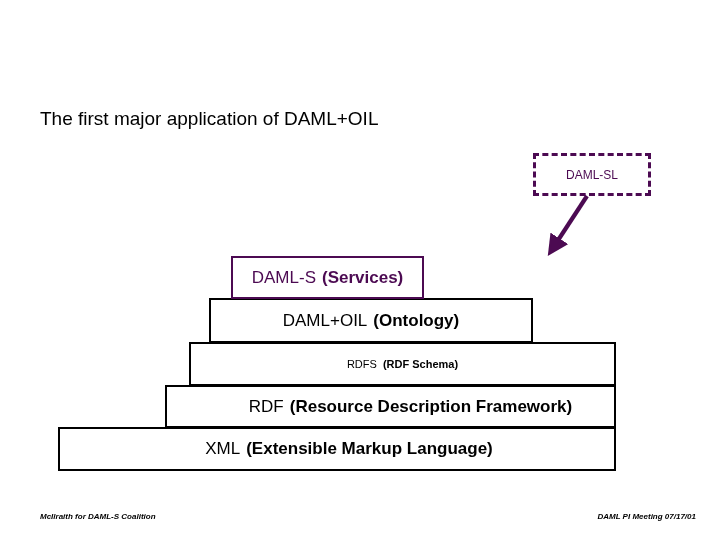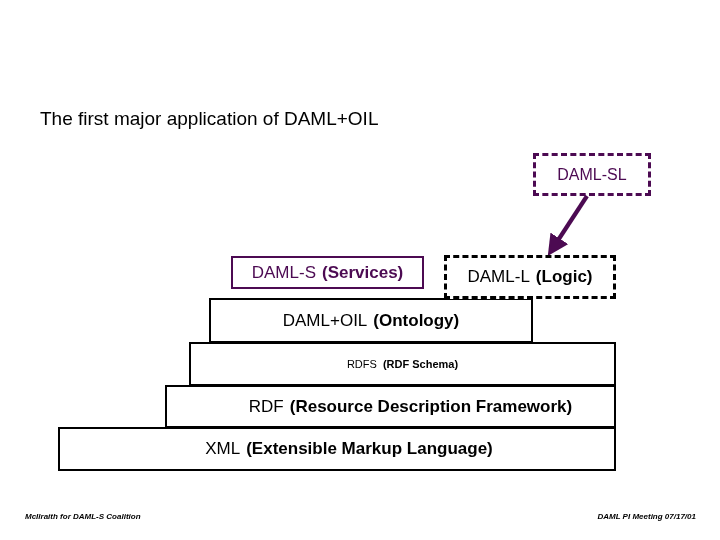--- a/index.html
+++ b/index.html
@@ -66,39 +66,39 @@
     top: 153px;
     width: 118px;
     height: 43px;
     box-sizing: border-box;
     border: 3px dashed #4c0a52;
     display: flex;
     align-items: center;
     justify-content: center;
     color: #4c0a52;
   }
-  #daml-sl-box .boxlabel { font-size: 16px; }
+  #daml-sl-box .boxlabel { font-size: 12px; }
 
   
   #daml-sl-arrow {
     position: absolute;
     left: 530px;
     top: 185px;
     width: 80px;
     height: 80px;
     overflow: visible;
   }
 
   
   #daml-s-box {
     position: absolute;
     left: 231px;
     top: 256px;
     width: 193px;
-    height: 33px;
+    height: 43px;
     box-sizing: border-box;
     border: 2px solid #4c0a52;
     background: #ffffff;
     display: flex;
     align-items: center;
     justify-content: center;
     color: #4c0a52;
     z-index: 5;
   }
   #daml-s-box .boxlabel { font-size: 17px; }
@@ -144,21 +144,21 @@
 
   
   .footer-text {
     position: absolute;
     font-size: 8px;
     font-style: italic;
     font-weight: bold;
     color: #000000;
     white-space: nowrap;
   }
-  #footer-left  { left: 25px; top: 512px; }
+  #footer-left  { left: 40px; top: 512px; }
   #footer-right { right: 24px; top: 512px; }
 
   .sp { display: inline-block; width: 6px; }
 </style>
 </head>
 <body>
 
 <div id="slide">
 
 
@@ -174,23 +174,20 @@
         <polygon points="0,0 5,2.5 0,5" fill="#4c0a52"></polygon>
       </marker>
     </defs>
     <line x1="57" y1="11" x2="21" y2="66" stroke="#4c0a52" stroke-width="4.2" marker-end="url(#arrowhead)"></line>
   </svg>
 
   <div id="daml-s-box">
     <span class="boxlabel"><span>DAML-S</span><span class="sp"></span><b>(Services)</b></span>
   </div>
 
-  <div id="daml-l-box">
-    <span class="boxlabel"><span>DAML-L</span><span class="sp"></span><b>(Logic)</b></span>
-  </div>
 
   <div id="layer-ontology" class="layer">
     <span class="boxlabel"><span>DAML+OIL</span><span class="sp"></span><b>(Ontology)</b></span>
   </div>
 
   <div id="layer-rdfs" class="layer">
     <span class="boxlabel"><span>RDFS</span><span class="sp"></span><b>(RDF Schema)</b></span>
   </div>
 
   <div id="layer-rdf" class="layer">

